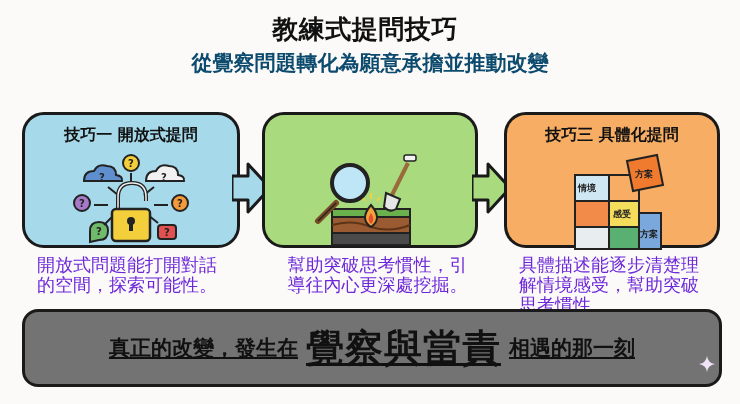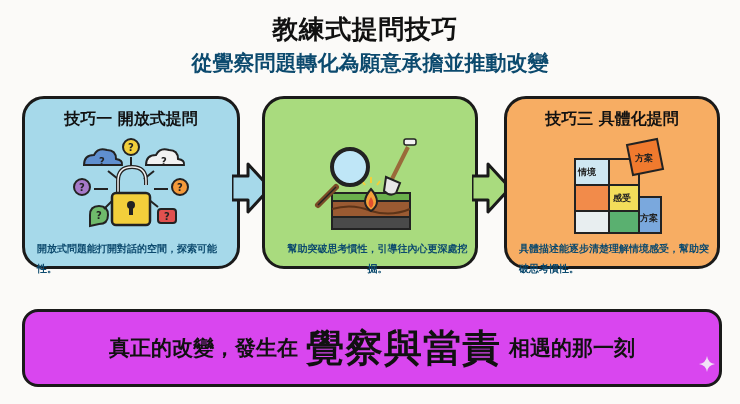--- a/index.html
+++ b/index.html
@@ -13,46 +13,46 @@
     position:absolute; left:0; right:10px; top:14px;
     text-align:center; font-weight:bold; color:#111;
     font-size:26px; line-height:30px; letter-spacing:0.5px;
   }
   .subtitle {
     position:absolute; left:0; right:0; top:50px;
     text-align:center; font-weight:bold; color:#0c4a6e;
     font-size:21px; line-height:26px;
   }
   .card {
-    position:absolute; top:96px; height:173px;
+    position:absolute; top:112px; height:136px;
     border:3px solid #1a1a1a; border-radius:22px;
     box-sizing:border-box;
   }
   .card .ctitle {
     position:absolute; left:0; right:0; top:10px;
     text-align:center; font-weight:bold; font-size:16px; color:#111;
   }
   .card .cdesc {
     position:absolute; left:12px; right:8px; top:140px;
-    font-weight:bold; font-size:10px; line-height:20px; color:#0c4a6e;
+    font-weight:normal; font-size:18px; line-height:20px; color:#6d28d9;
   }
   .card .icon {
     position:absolute; left:50%; top:38px; transform:translateX(-50%);
   }
   #card1 { left:22px; width:218px; background:#a6d9ea; }
   #card2 { left:262px; width:216px; background:#a9db7e; }
   #card2 .cdesc { text-align:center; left:6px; right:6px;margin-left:15px; }
   #card3 { left:504px; width:216px; background:#f7ad63;padding-left:32px; }
   .arrow { position:absolute; top:162px; }
   .banner {
     position:absolute; left:22px; top:309px; width:700px; height:78px;
-    background:#d946ef; border:3px solid #1a1a1a; border-radius:16px;
+    background:#737373; border:3px solid #1a1a1a; border-radius:16px;
     box-sizing:border-box;
     display:flex; align-items:center; justify-content:center;
-    font-weight:bold; color:#111;
+    font-weight:bold; color:#111;text-decoration:underline;
   }
   .banner .small { font-size:21px; }
   .banner .big { font-size:38px; margin:0 8px; letter-spacing:1px; }
   .sparkle { position:absolute; right:4px; bottom:8px; }
 </style>
 </head>
 <body>
 
 <div class="title">教練式提問技巧</div>
 <div class="subtitle">從覺察問題轉化為願意承擔並推動改變</div>

